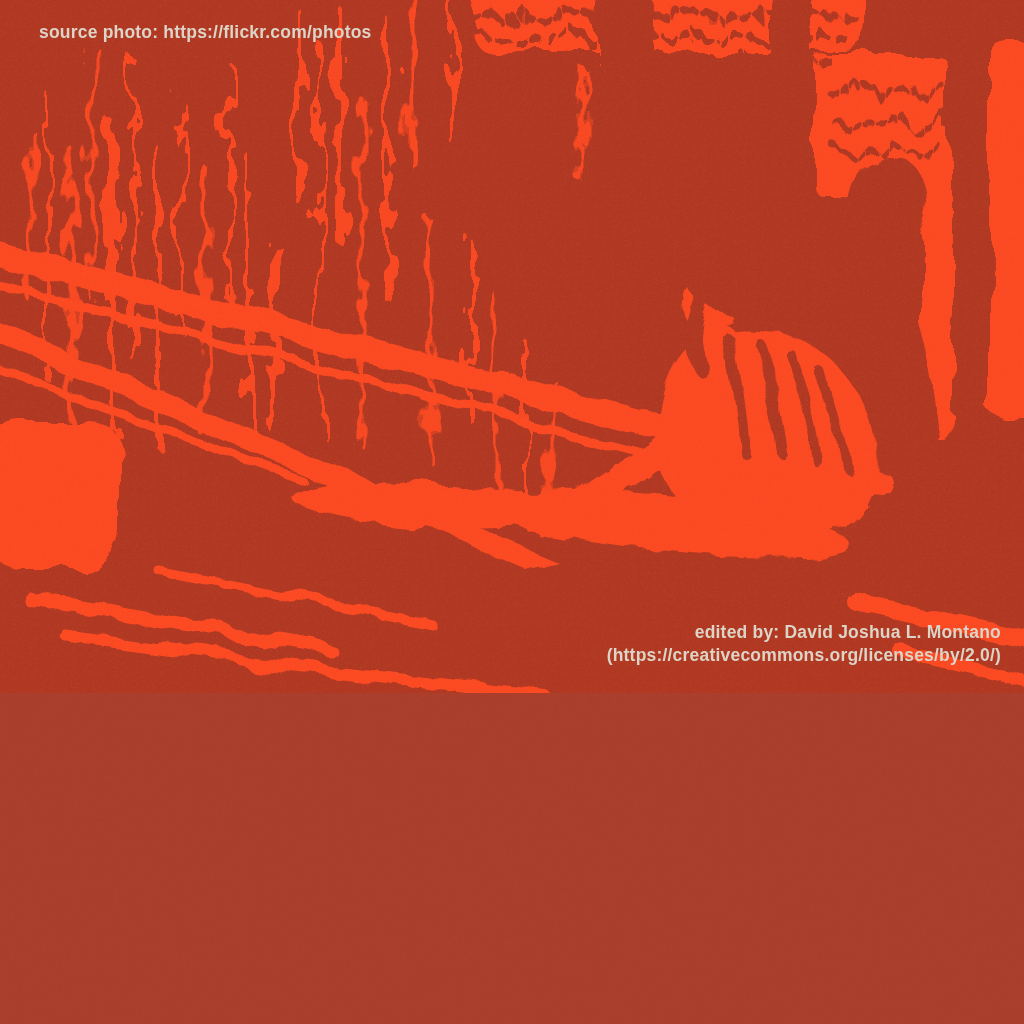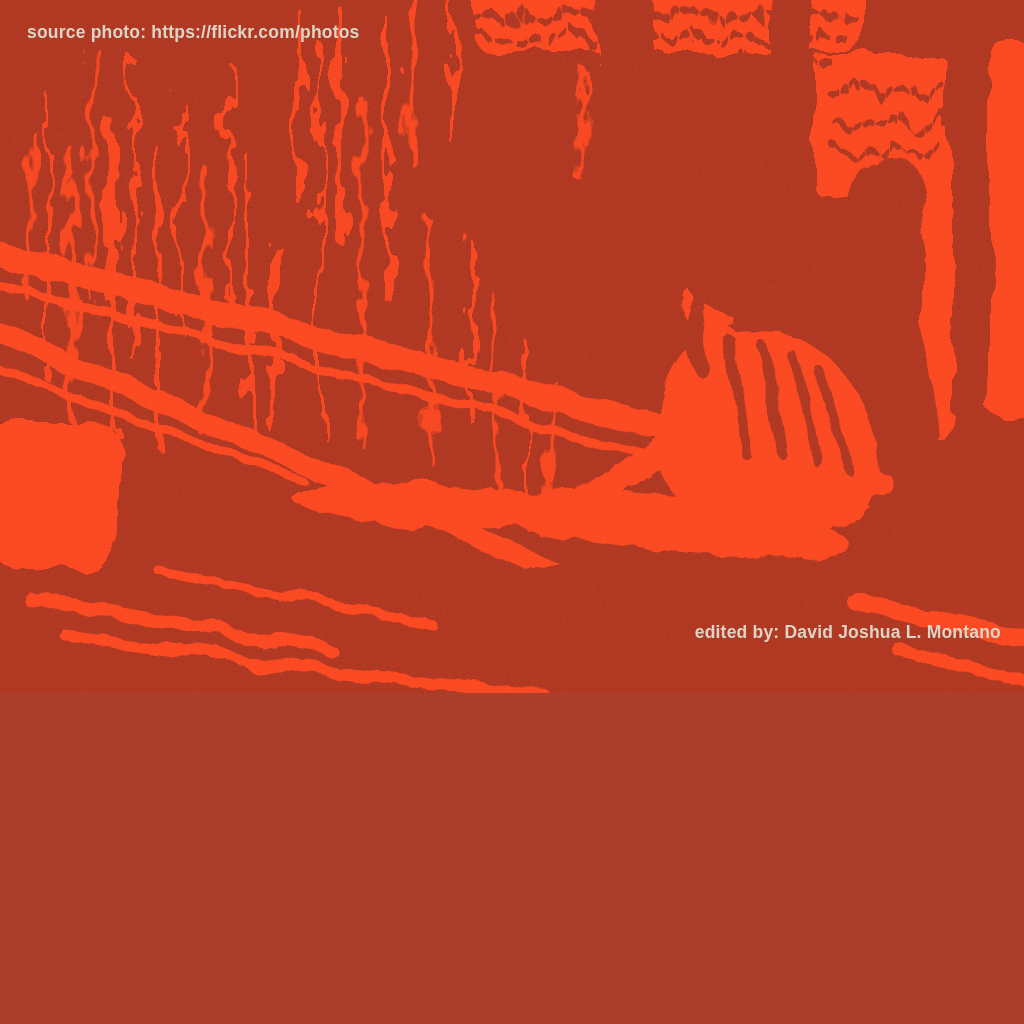--- a/index.html
+++ b/index.html
@@ -19,21 +19,21 @@
   .photo{
     position:absolute;left:0;top:0;width:1024px;height:693px;
     background:var(--photo-dark);overflow:hidden;
   }
   .photo svg{position:absolute;left:0;top:0;}
   .credit{
     position:absolute;z-index:4;
     font-weight:700;font-size:17.5px;line-height:22.5px;
     color:var(--text-light);letter-spacing:.2px;
   }
-  .credit span{display:block;}
+  .credit span{display:block;margin-left:12px;}
   .credit-source{left:27px;top:21px;}
   .credit-edited{right:23px;top:621px;text-align:right;}
   .panel{
     position:absolute;left:0;top:693px;width:1024px;height:331px;
     background:var(--panel-bg);
   }
   .grain{position:absolute;left:0;top:0;z-index:3;pointer-events:none;}
 </style>
 </head>
 <body>
@@ -153,20 +153,21 @@
       <path d="M872,252 C900,300 918,360 924,430" fill="none" stroke-linecap="round" style="stroke:var(--photo-dark)" stroke-width="34"></path>
     </g>
   </svg>
 </div>
 
 <div class="credit credit-source">
   <span>source photo: https://flickr.com/photos</span>
 </div>
 <div class="credit credit-edited">
   <span>edited by: David Joshua L. Montano</span>
+  <span>(https://creativecommons.org/licenses/by/2.0/)</span>
 </div>
 
 <div class="panel">
   
 
   
 
   
 
   

